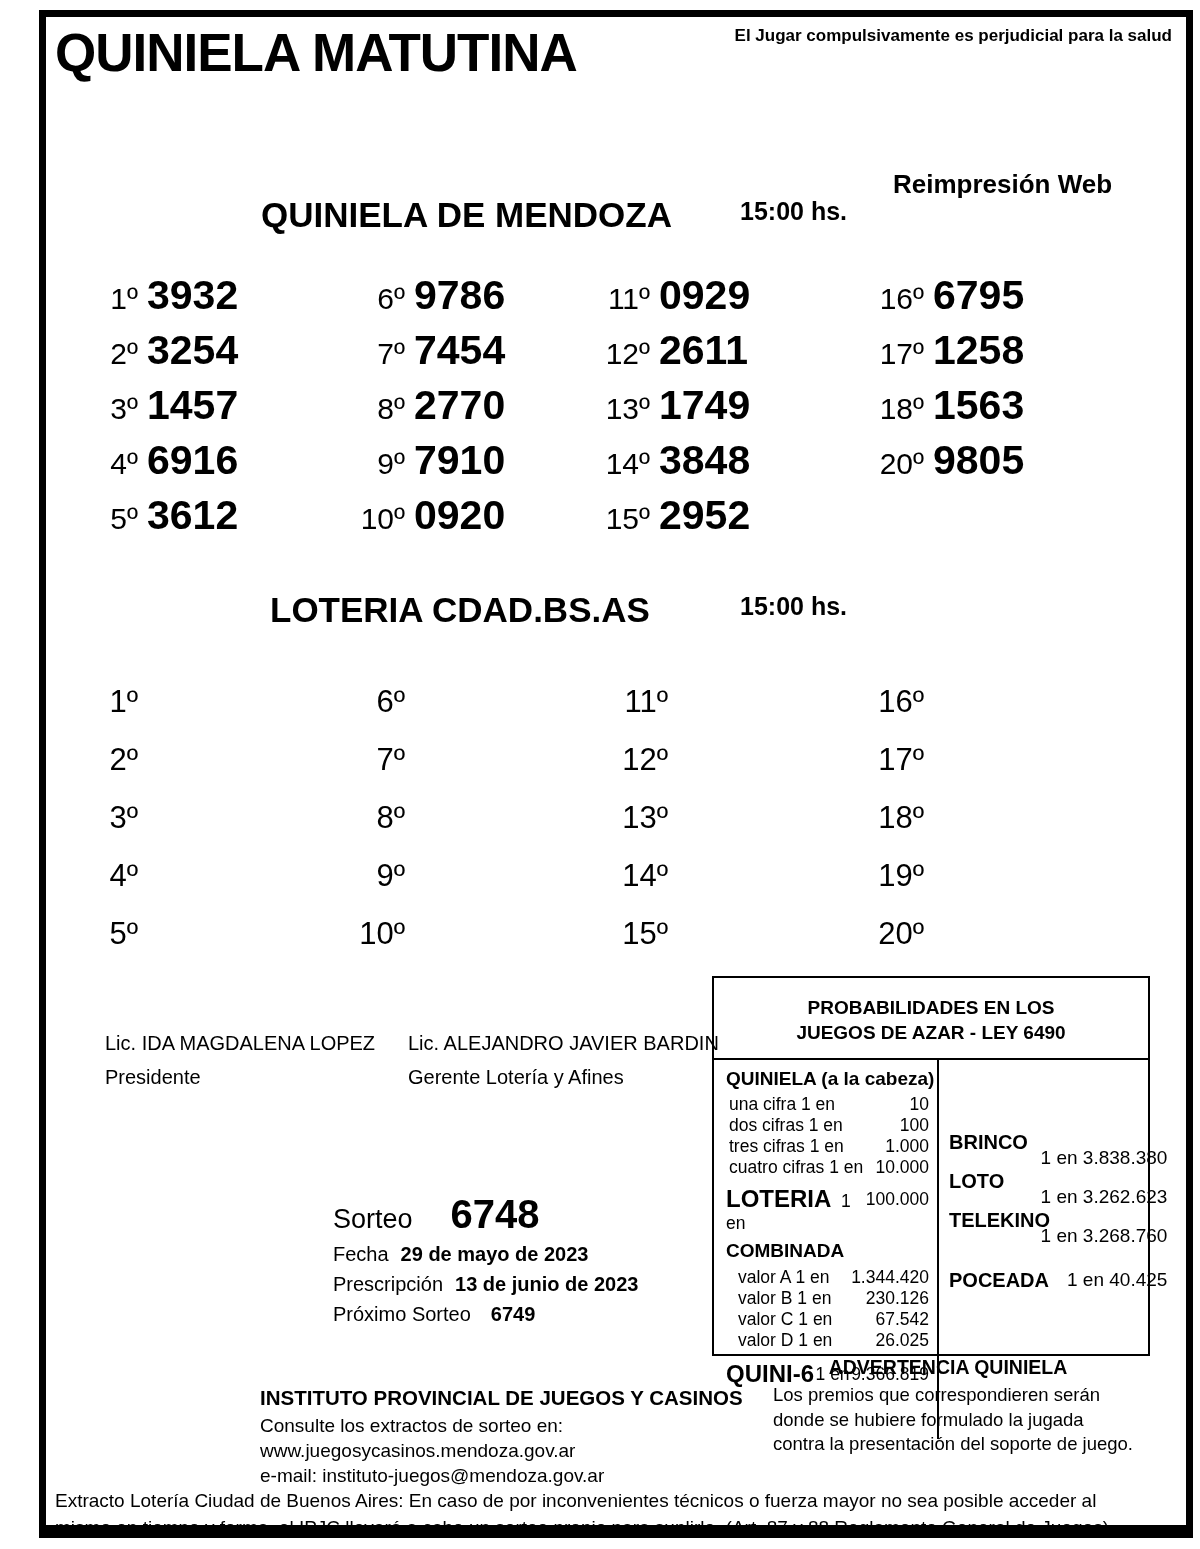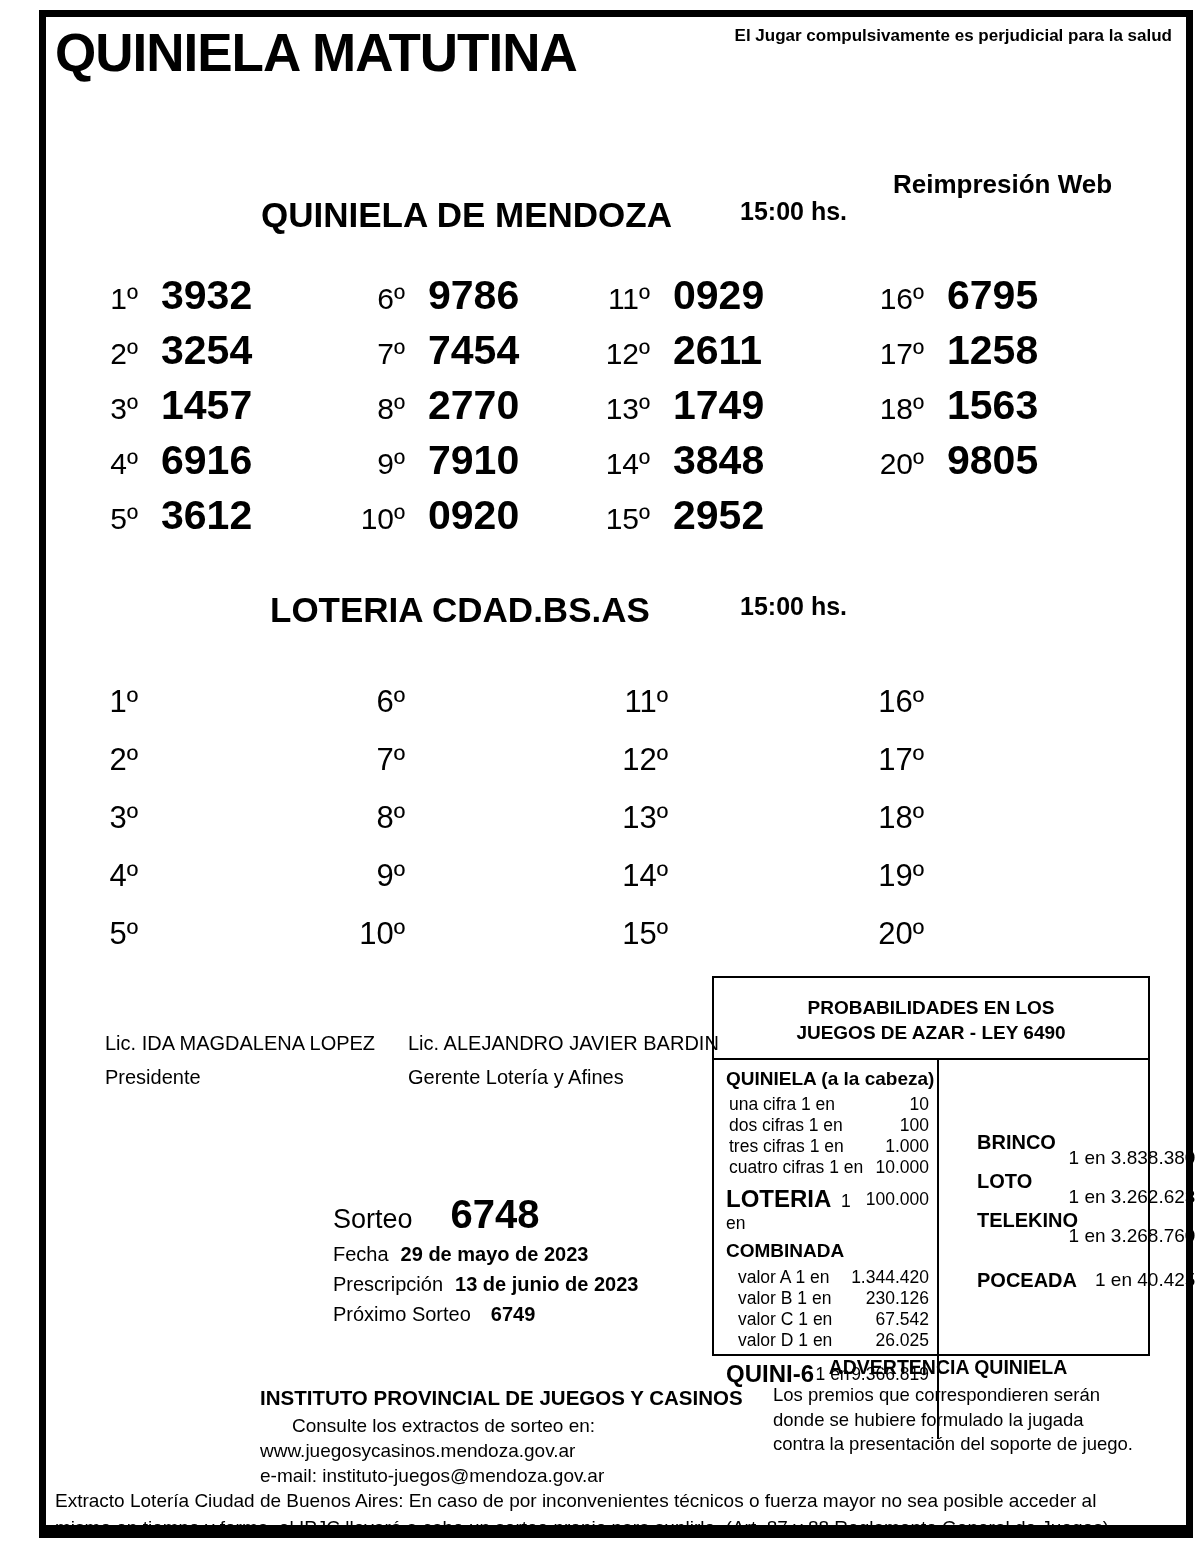--- a/index.html
+++ b/index.html
@@ -31,21 +31,21 @@
   .reprint   { font-size:26px; font-weight:bold; white-space:nowrap; }
 
   
   .res-col { position:absolute; }
   .res-row { height:55px; line-height:55px; white-space:nowrap; }
   .res-pos {
     display:inline-block; width:58px; text-align:right;
     font-size:30px; vertical-align:baseline;
   }
   .res-num {
-    display:inline-block; margin-left:23px; font-size:41px; font-weight:bold;
+    display:inline-block; margin-left:9px; font-size:41px; font-weight:bold;
     vertical-align:baseline;
   }
   .empty-col { position:absolute; }
   .empty-row { height:58px; line-height:58px; }
   .empty-pos { display:inline-block; width:58px; text-align:right; font-size:31px; }
 
   .official-name { font-size:20px; white-space:nowrap; }
   .official-role { font-size:20px; white-space:nowrap; }
 
   
@@ -58,21 +58,21 @@
   
   .prob-table {
     position:absolute; left:712px; top:976px; width:438px; height:380px;
     border:2px solid #000; box-sizing:border-box;
   }
   .prob-head {
     height:82px; border-bottom:2px solid #000; box-sizing:border-box;
     text-align:center; padding-top:17px;
     font-size:19px; font-weight:bold; line-height:25px;
   }
-  .prob-body { display:flex; height:379px;gap:28px; }
+  .prob-body { display:flex; height:379px; }
   .prob-left {
     width:225px; box-sizing:border-box; border-right:2px solid #000;
     padding:8px 8px 0 12px;
   }
   .prob-right { flex:1; padding:72px 10px 0 10px; box-sizing:border-box; }
   .p-subhead { font-size:19px; font-weight:bold; white-space:nowrap; }
   .p-row { display:flex; justify-content:space-between; font-size:17.5px; line-height:21px; padding-left:3px; }
   .p-row-bold { display:flex; justify-content:space-between; font-size:17.5px; line-height:22px; }
   .p-row-bold .b { font-size:24px; font-weight:bold; }
   .game { margin-bottom:3px; }
@@ -261,18 +261,18 @@
 
 <div class="abs" style="left:773px; top:1356px; width:390px;">
   <div class="adv-title" style="width:300px; margin-left:25px;">ADVERTENCIA QUINIELA</div>
   <div class="adv-line" style="margin-top:4px;">Los premios que correspondieren serán</div>
   <div class="adv-line">donde se hubiere formulado la jugada</div>
   <div class="adv-line">contra la presentación del soporte de juego.</div>
 </div>
 
 <div class="abs" style="left:260px; top:1386px;">
   <div class="inst-title">INSTITUTO PROVINCIAL DE JUEGOS Y CASINOS</div>
-  <div class="inst-line" style="margin-top:3px;margin-left:32px;">Consulte los extractos de sorteo en:</div>
+  <div class="inst-line" style="margin-top:3px;">Consulte los extractos de sorteo en:</div>
   <div class="inst-line">www.juegosycasinos.mendoza.gov.ar</div>
   <div class="inst-line">e-mail:  instituto-juegos@mendoza.gov.ar</div>
 </div>
 
 <div class="abs footer-text">Extracto Lotería Ciudad de Buenos Aires: En caso de por inconvenientes técnicos o fuerza mayor no sea posible acceder al mismo en tiempo y forma, el IPJC llevará a cabo un sorteo propio para suplirlo. (Art. 87 y 88 Reglamento General de Juegos)</div>
 
 </body></html>

